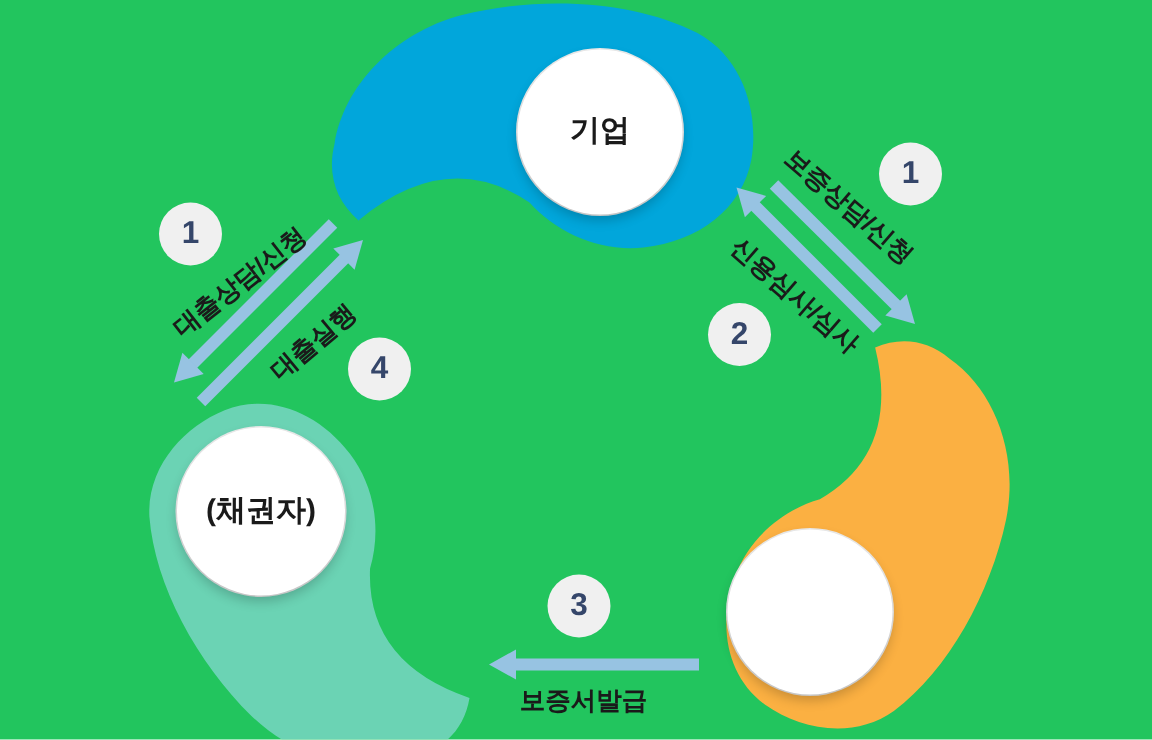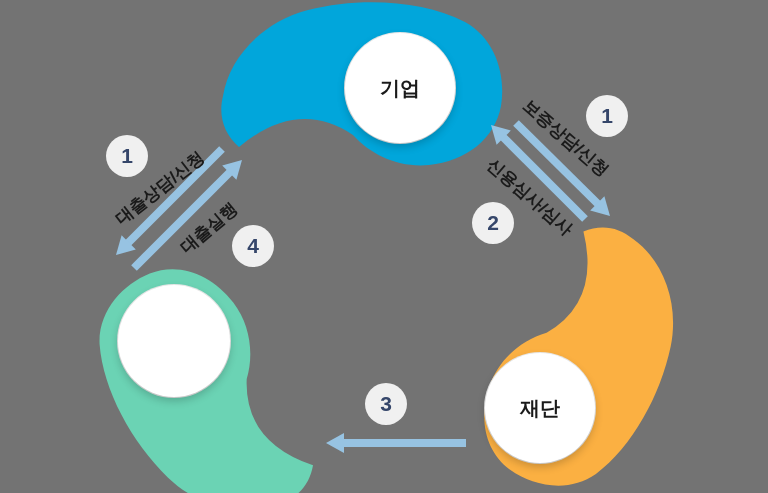--- a/index.html
+++ b/index.html
@@ -1,20 +1,20 @@
 <!DOCTYPE html>
 <html><head>
 <meta charset="utf-8">
 <style>
   html, body { margin: 0; padding: 0; background: #ffffff; }
   .stage {
     position: relative;
     width: 768px;
     height: 493px;
-    background: #737373;
+    background: #22c55e;
     overflow: hidden;
     font-family: "Liberation Sans", sans-serif;
   }
   .stage svg { position: absolute; left: 0; top: 0; }
 
   .node-circle {
     position: absolute;
     border-radius: 50%;
     background: #ffffff;
     transform: translate(-50%, -50%);
@@ -92,29 +92,30 @@
   </svg>
 
   <div class="node-circle" style="left:400px; top:88px; width:110px; height:110px;"></div>
   <div class="node-circle" style="left:174px; top:341px; width:112px; height:112px;"></div>
   <div class="node-circle" style="left:540px; top:408px; width:110px; height:110px;"></div>
 
   <div class="node-label" style="left:400px; top:88px;">
     <div>기업</div>
   </div>
   <div class="node-label" style="left:174px; top:341px;">
+    <div>(채권자)</div>
   </div>
   <div class="node-label" style="left:540px; top:408px;">
-    <div>재단</div>
   </div>
 
   <div class="badge" style="left:607px; top:116px;">1</div>
   <div class="badge" style="left:493px; top:223px;">2</div>
   <div class="badge" style="left:386px; top:404px;">3</div>
   <div class="badge" style="left:127px; top:156px;">1</div>
   <div class="badge" style="left:253px; top:246px;">4</div>
 
   <div class="arrow-label" style="left:566px; top:138px; transform:translate(-50%,-50%) rotate(41deg);">보증상담/신청</div>
   <div class="arrow-label" style="left:530px; top:197px; transform:translate(-50%,-50%) rotate(41deg);">신용심사/심사</div>
   <div class="arrow-label" style="left:160px; top:188px; transform:translate(-50%,-50%) rotate(-38deg);">대출상담/신청</div>
   <div class="arrow-label" style="left:209px; top:228px; transform:translate(-50%,-50%) rotate(-40deg);">대출실행</div>
+  <div class="arrow-label" style="left:389px; top:467px; transform:translate(-50%,-50%);">보증서발급</div>
 
 </div>
 
 </body></html>

